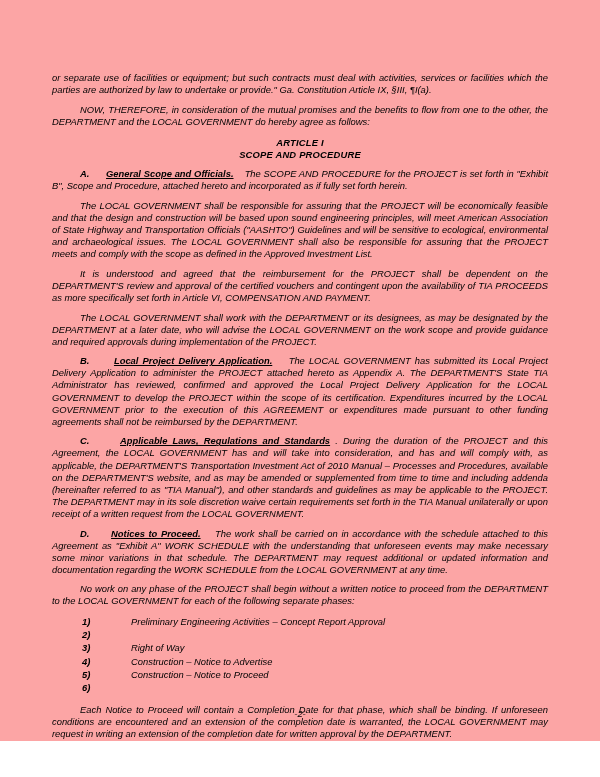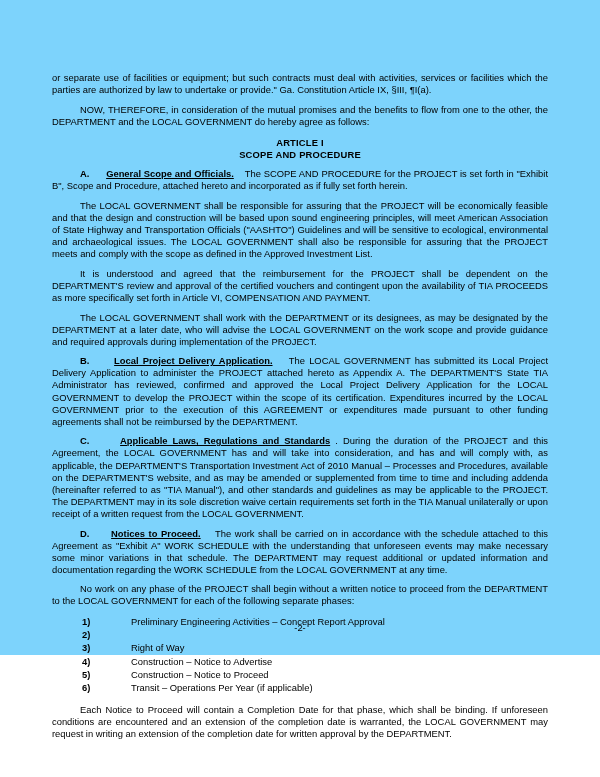--- a/index.html
+++ b/index.html
@@ -10,24 +10,25 @@
     width: 600px;
     height: 777px;
     background: #ffffff;
     font-family: "Liberation Sans", sans-serif;
     color: #000000;
     overflow: hidden;
   }
   .page {
     position: relative;
     width: 600px;
-    height: 655px;
+    height: 741px;
     box-sizing: border-box;
     padding: 72px 52px 20px 52px;
-    background: #7dd3fc;
+    background: #fca5a5;
+    font-style: italic;
   }
   .doc-body {
     font-size: 9.4px;
     line-height: 12.1px;
     text-align: justify;
   }
   p {
     margin: 0 0 7.5px 0;
   }
   .indent {
@@ -158,21 +159,20 @@
       <li>
         <span class="num">4)</span>
         <span class="txt">Construction – Notice to Advertise</span>
       </li>
       <li>
         <span class="num">5)</span>
         <span class="txt">Construction – Notice to Proceed</span>
       </li>
       <li>
         <span class="num">6)</span>
-        <span class="txt">Transit – Operations Per Year (if applicable)</span>
       </li>
     </ul>
 
     <div class="spacer-sm"></div>
 
     <p class="indent">Each Notice to Proceed will contain a Completion Date for that phase, which shall be binding.  If unforeseen conditions are encountered and an extension of the completion date is warranted, the LOCAL GOVERNMENT may request in writing an extension of the completion date for written approval by the DEPARTMENT.</p>
 
   </div>
 
   <div class="footer">-2-</div>

